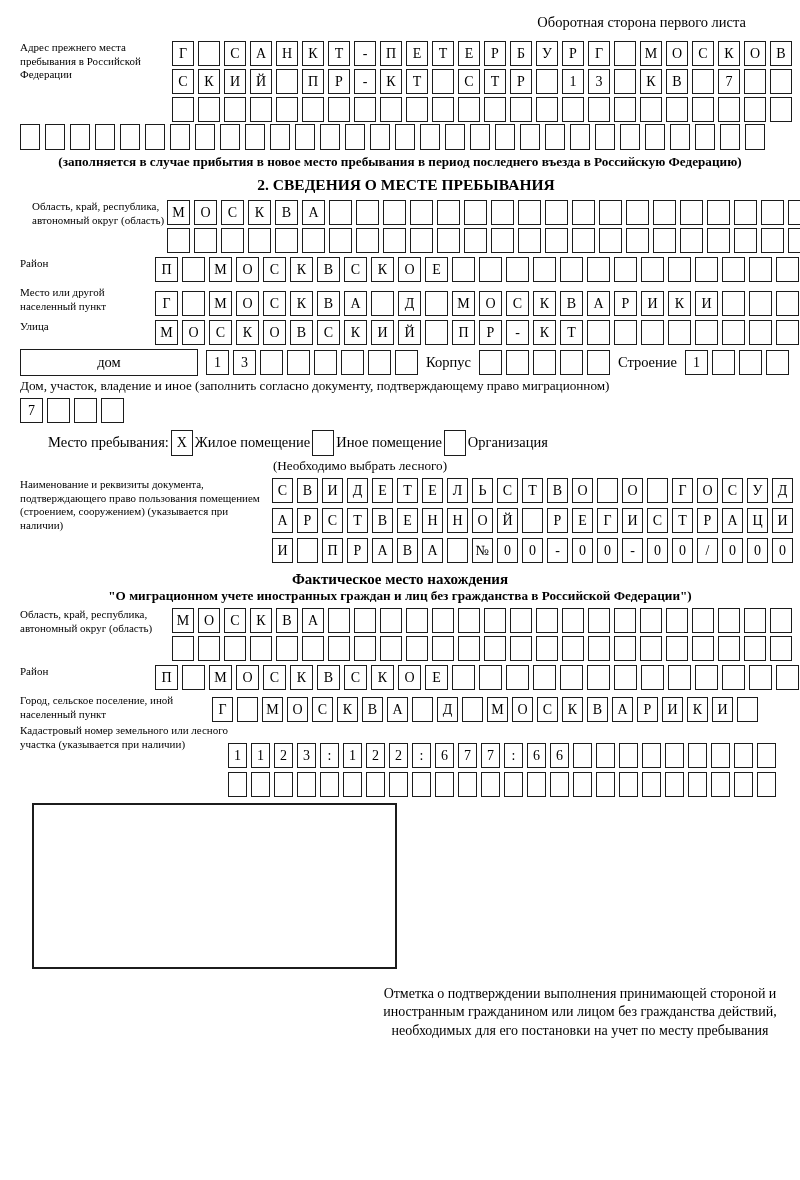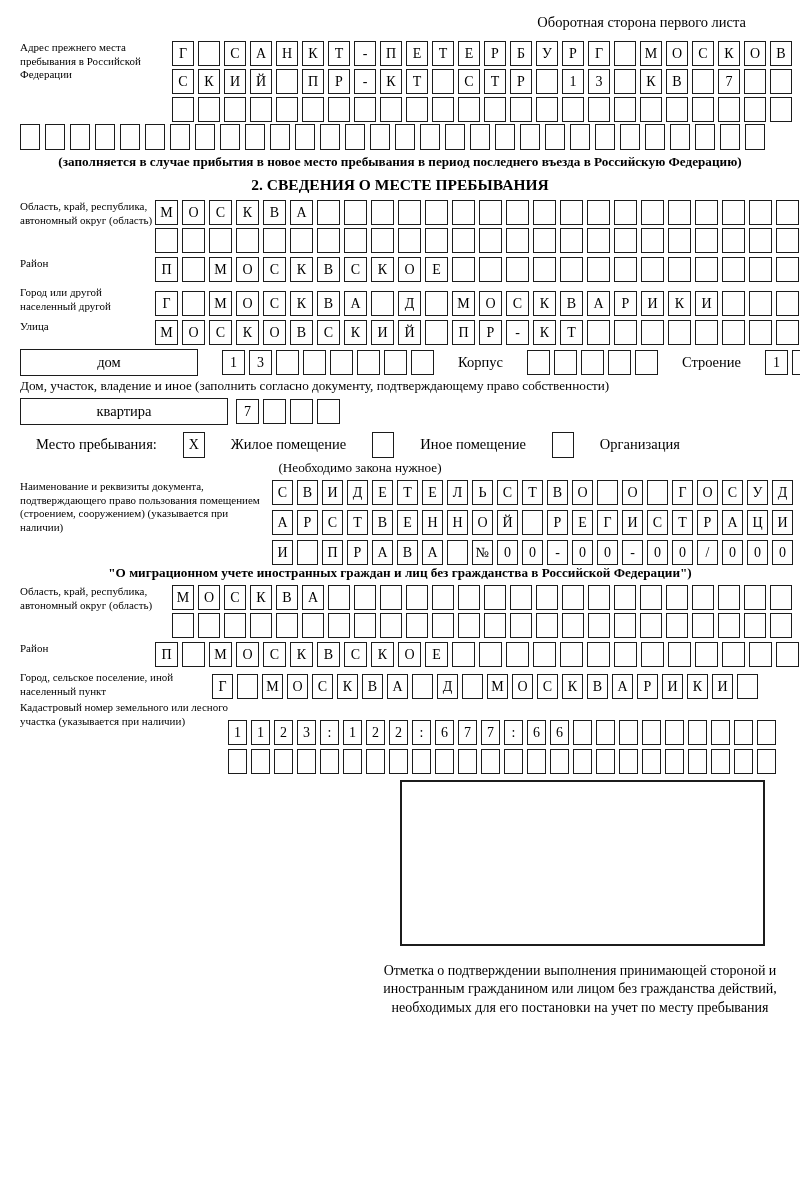--- a/index.html
+++ b/index.html
@@ -30,21 +30,21 @@
     box-sizing:border-box; border:1.7px solid #1c1c1c; height:27px;
     display:flex; align-items:center; justify-content:center; font-size:14.5px; flex:0 0 auto;
   }
   .inlinelbl{ font-size:14.5px; line-height:27px; white-space:nowrap; }
   .chk{
     box-sizing:border-box; width:22px; height:26px; border:1.7px solid #1c1c1c;
     display:flex; align-items:center; justify-content:center; font-size:14px; flex:0 0 auto;
   }
   .stampbox{ margin-left:380px; width:365px; height:166px; border:2px solid #1c1c1c; box-sizing:border-box; }
   .stampnote{ margin-left:360px; width:400px; text-align:center; font-size:14px; line-height:1.32; margin-top:16px; }
-  .mt2{margin-top:2px;} .mt4{margin-top:4px;} .mt6{margin-top:6px;} .mt8{margin-top:8px;} .mt10{margin-top:10px;}
+  .mt2{margin-top:2px;} .mt4{margin-top:4px;} .mt6{margin-top:6px;margin-left:12px;} .mt8{margin-top:8px;} .mt10{margin-top:10px;}
 </style>
 </head>
 <body>
 
 <div class="page">
 
   <div class="hdr">Оборотная сторона первого листа</div>
 
   <div class="row mt10">
     <div class="lbl" style="width:152px;">Адрес прежнего места пребывания в Российской Федерации</div>
@@ -247,21 +247,21 @@
         <div class="cell"></div>
         <div class="cell"></div>
         <div class="cell"></div>
         <div class="cell"></div>
         <div class="cell"></div>
         <div class="cell"></div>
       </div>
   </div>
 
   <div class="row mt4">
-    <div class="lbl" style="width:135px;">Город или другой населенный другой</div>
+    <div class="lbl" style="width:135px;">Место или другой населенный пункт</div>
     <div class="grid g-s2" style="margin-top:5px;">
         <div class="cell">Г</div>
         <div class="cell"></div>
         <div class="cell">М</div>
         <div class="cell">О</div>
         <div class="cell">С</div>
         <div class="cell">К</div>
         <div class="cell">В</div>
         <div class="cell">А</div>
         <div class="cell"></div>
@@ -306,21 +306,21 @@
         <div class="cell"></div>
         <div class="cell"></div>
         <div class="cell"></div>
         <div class="cell"></div>
         <div class="cell"></div>
         <div class="cell"></div>
         <div class="cell"></div>
       </div>
   </div>
 
-  <div class="row mt4" style="align-items:center;gap:24px;">
+  <div class="row mt4" style="align-items:center;gap:8px;">
     <div class="bigbox" style="width:178px;">дом</div>
     <div class="grid g-s2">
         <div class="cell">1</div>
         <div class="cell">3</div>
         <div class="cell"></div>
         <div class="cell"></div>
         <div class="cell"></div>
         <div class="cell"></div>
         <div class="cell"></div>
         <div class="cell"></div>
@@ -334,42 +334,41 @@
         <div class="cell"></div>
       </div>
     <div class="inlinelbl">Строение</div>
     <div class="grid g-s2">
         <div class="cell">1</div>
         <div class="cell"></div>
         <div class="cell"></div>
         <div class="cell"></div>
       </div>
   </div>
-  <div class="note mt2">Дом, участок, владение и иное (заполнить согласно документу, подтверждающему право собственности)</div>
+  <div class="note mt2">Дом, участок, владение и иное (заполнить согласно документу, подтверждающему право миграционном)</div>
 
   <div class="row mt4" style="align-items:center;gap:8px;">
-    <div class="bigbox" style="width:208px;">квартира</div>
     <div class="grid g-s2">
         <div class="cell">7</div>
         <div class="cell"></div>
         <div class="cell"></div>
         <div class="cell"></div>
       </div>
   </div>
 
-  <div class="row mt6" style="align-items:center;gap:26px;padding-left:16px;">
+  <div class="row mt6" style="align-items:center;gap:2px;padding-left:16px;">
     <div class="inlinelbl">Место пребывания:</div>
     <div class="chk">X</div>
     <div class="inlinelbl">Жилое помещение</div>
     <div class="chk"></div>
     <div class="inlinelbl">Иное помещение</div>
     <div class="chk"></div>
     <div class="inlinelbl">Организация</div>
   </div>
-  <div class="note mt2" style="width:400px;margin-left:140px;text-align:center;">(Необходимо закона нужное)</div>
+  <div class="note mt2" style="width:400px;margin-left:140px;text-align:center;">(Необходимо выбрать лесного)</div>
 
   <div class="row mt4">
     <div class="lbl" style="width:252px;">Наименование и реквизиты документа, подтверждающего право пользования помещением (строением, сооружением) (указывается при наличии)</div>
     <div class="gridcol" style="gap:5px;">
       <div class="grid g-doc">
           <div class="cell">С</div>
           <div class="cell">В</div>
           <div class="cell">И</div>
           <div class="cell">Д</div>
           <div class="cell">Е</div>
@@ -432,20 +431,21 @@
           <div class="cell">0</div>
           <div class="cell">0</div>
           <div class="cell">/</div>
           <div class="cell">0</div>
           <div class="cell">0</div>
           <div class="cell">0</div>
         </div>
     </div>
   </div>
 
+  <div class="title mt8" style="font-size:15px;">Фактическое место нахождения</div>
   <div class="note note-c">"О миграционном учете иностранных граждан и лиц без гражданства в Российской Федерации")</div>
 
   <div class="row mt4">
     <div class="lbl" style="width:152px;">Область, край, республика, автономный округ (область)</div>
     <div class="gridcol">
       <div class="grid g-top">
           <div class="cell">М</div>
           <div class="cell">О</div>
           <div class="cell">С</div>
           <div class="cell">К</div>

